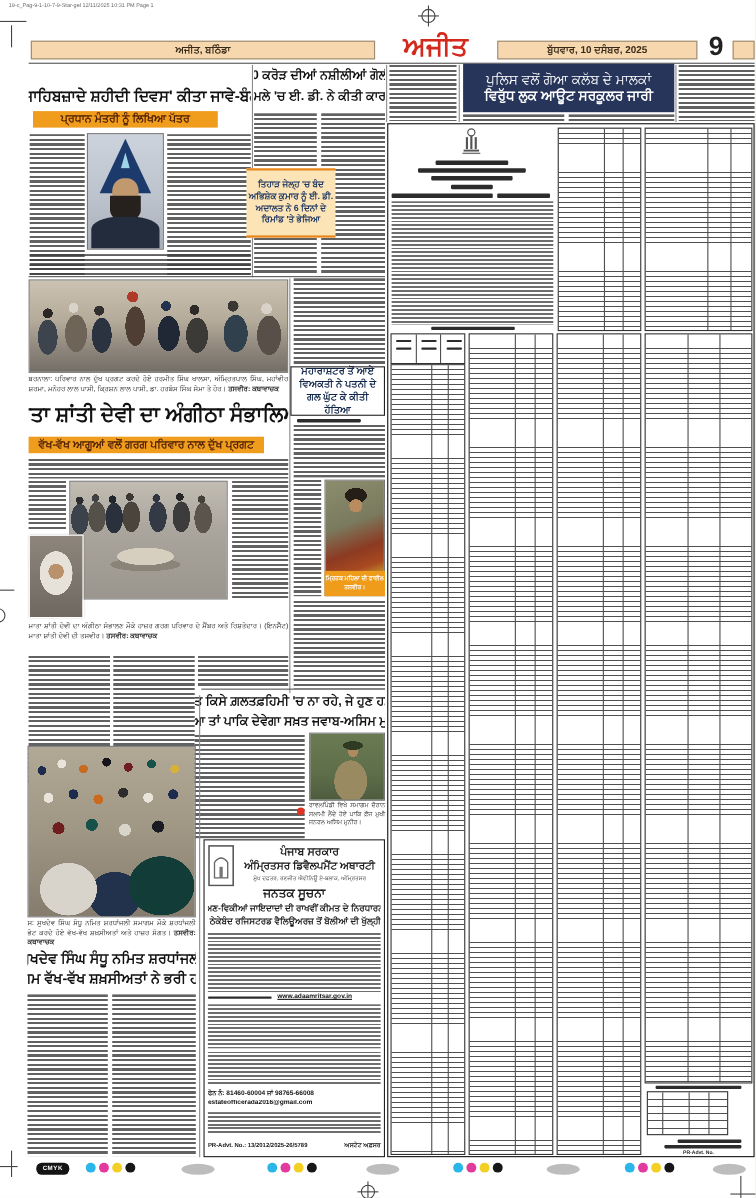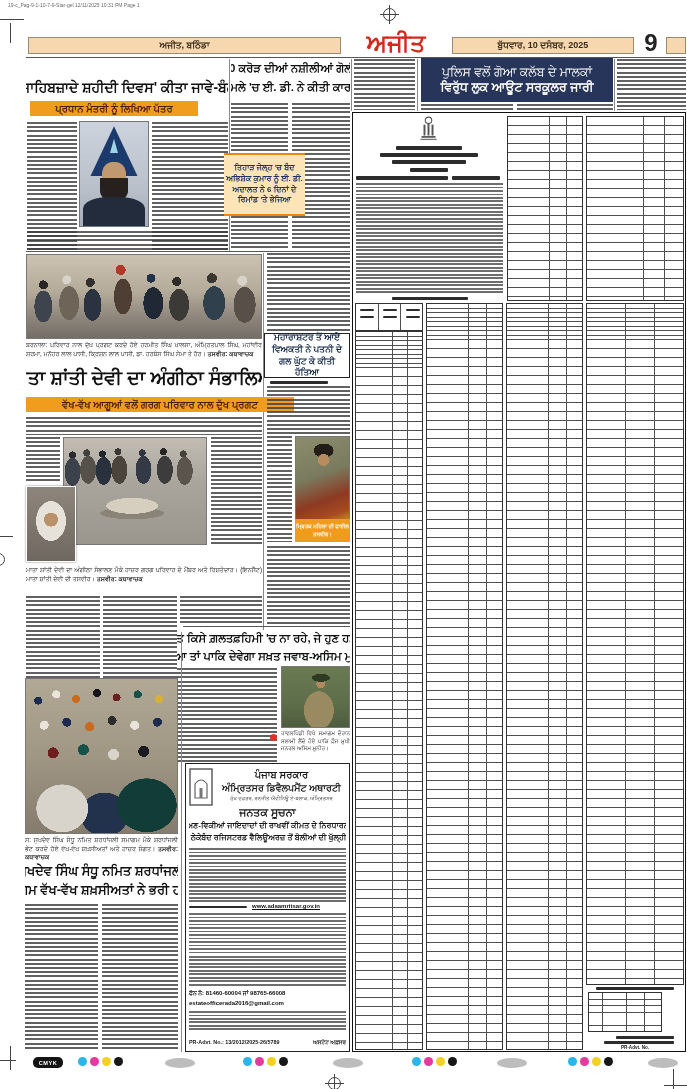--- a/index.html
+++ b/index.html
@@ -237,21 +237,21 @@
   <div class="abs hrule" style="left:26px;top:251px;width:324px;height:0.7px;"></div>
   <div class="abs vrule" style="left:263px;top:253px;width:0.7px;height:377px;"></div>
 
   <div class="abs photo p-group" style="left:26px;top:254px;width:236px;height:85px;"></div>
   <div class="abs cap" style="left:26px;top:341px;width:236px;height:20px;">
     <span>ਬਰਨਾਲਾ: ਪਰਿਵਾਰ ਨਾਲ ਦੁੱਖ ਪ੍ਰਗਟ ਕਰਦੇ ਹੋਏ ਹਰਮੀਤ ਸਿੰਘ ਖਾਲਸਾ, ਅੰਮ੍ਰਿਤਪਾਲ ਸਿੰਘ, ਮਹਾਂਵੀਰ ਸ਼ਰਮਾ, ਮਨੋਹਰ ਲਾਲ ਪਾਸੀ, ਕ੍ਰਿਸ਼ਨ ਲਾਲ ਪਾਸੀ, ਡਾ. ਹਰਬੰਸ ਸਿੰਘ ਸੇਮਾ ਤੇ ਹੋਰ।</span>
     <span class="credit">ਤਸਵੀਰ: ਕਥਾਵਾਚਕ</span>
   </div>
 
   <div class="abs hl ctr nowrap" style="left:26px;top:362px;width:236px;height:31px;font-size:19px;">ਮਾਤਾ ਸ਼ਾਂਤੀ ਦੇਵੀ ਦਾ ਅੰਗੀਠਾ ਸੰਭਾਲਿਆ</div>
-  <div class="abs orangebar ctr nowrap" style="left:26px;top:397px;width:268px;height:15px;font-size:10px;">ਵੱਖ-ਵੱਖ ਆਗੂਆਂ ਵਲੋਂ ਗਰਗ ਪਰਿਵਾਰ ਨਾਲ ਦੁੱਖ ਪ੍ਰਗਟ</div>
+  <div class="abs orangebar ctr nowrap" style="left:26px;top:397px;width:214px;height:15px;font-size:10px;">ਵੱਖ-ਵੱਖ ਆਗੂਆਂ ਵਲੋਂ ਗਰਗ ਪਰਿਵਾਰ ਨਾਲ ਦੁੱਖ ਪ੍ਰਗਟ</div>
   <div class="abs sim" style="left:26px;top:417px;width:236px;height:18px;"></div>
   <div class="abs photo p-cremation" style="left:63px;top:437px;width:144px;height:108px;"></div>
   <div class="abs p-elder" style="left:26px;top:486px;width:50px;height:76px;z-index:4;"></div>
   <div class="abs sim" style="left:211px;top:437px;width:51px;height:108px;"></div>
   <div class="abs sim" style="left:26px;top:437px;width:34px;height:46px;"></div>
   <div class="abs cap" style="left:26px;top:566px;width:236px;height:26px;">
     <span>ਮਾਤਾ ਸ਼ਾਂਤੀ ਦੇਵੀ ਦਾ ਅੰਗੀਠਾ ਸੰਭਾਲਣ ਮੌਕੇ ਹਾਜ਼ਰ ਗਰਗ ਪਰਿਵਾਰ ਦੇ ਮੈਂਬਰ ਅਤੇ ਰਿਸ਼ਤੇਦਾਰ। (ਇਨਸੈੱਟ) ਮਾਤਾ ਸ਼ਾਂਤੀ ਦੇਵੀ ਦੀ ਤਸਵੀਰ।</span>
     <span class="credit">ਤਸਵੀਰ: ਕਥਾਵਾਚਕ</span>
   </div>
   <div class="abs sim" style="left:26px;top:596px;width:74px;height:116px;"></div>

